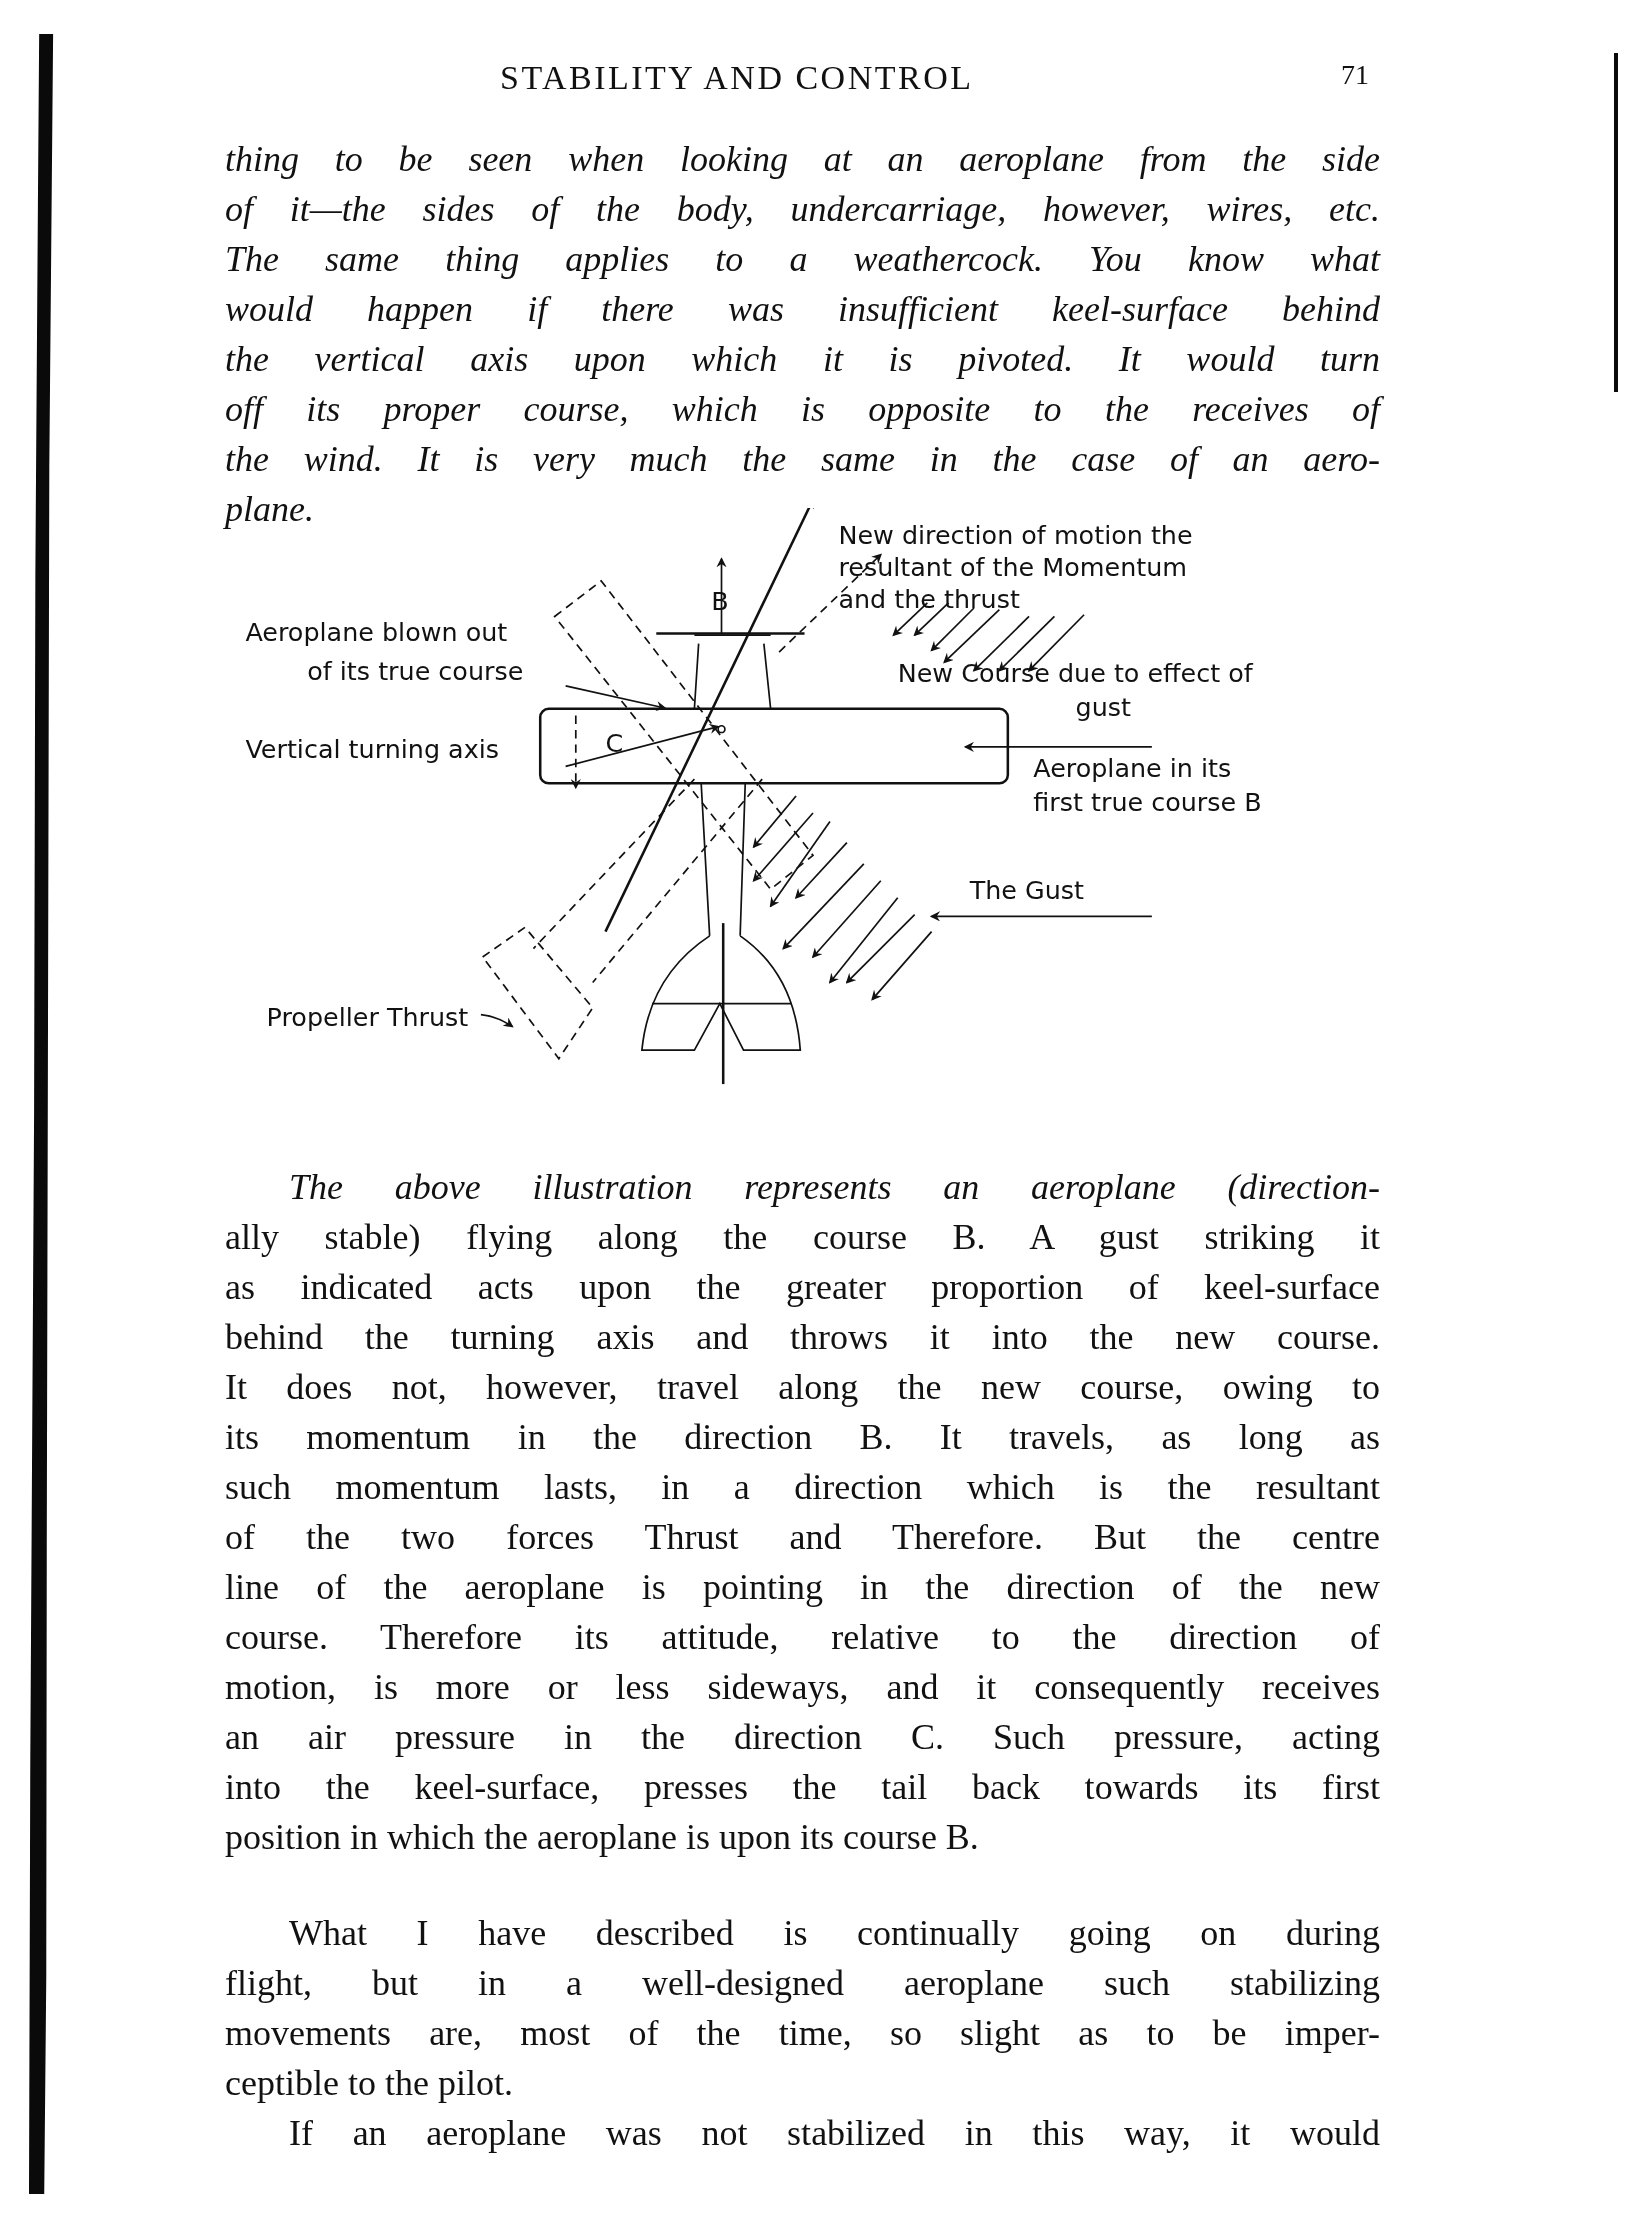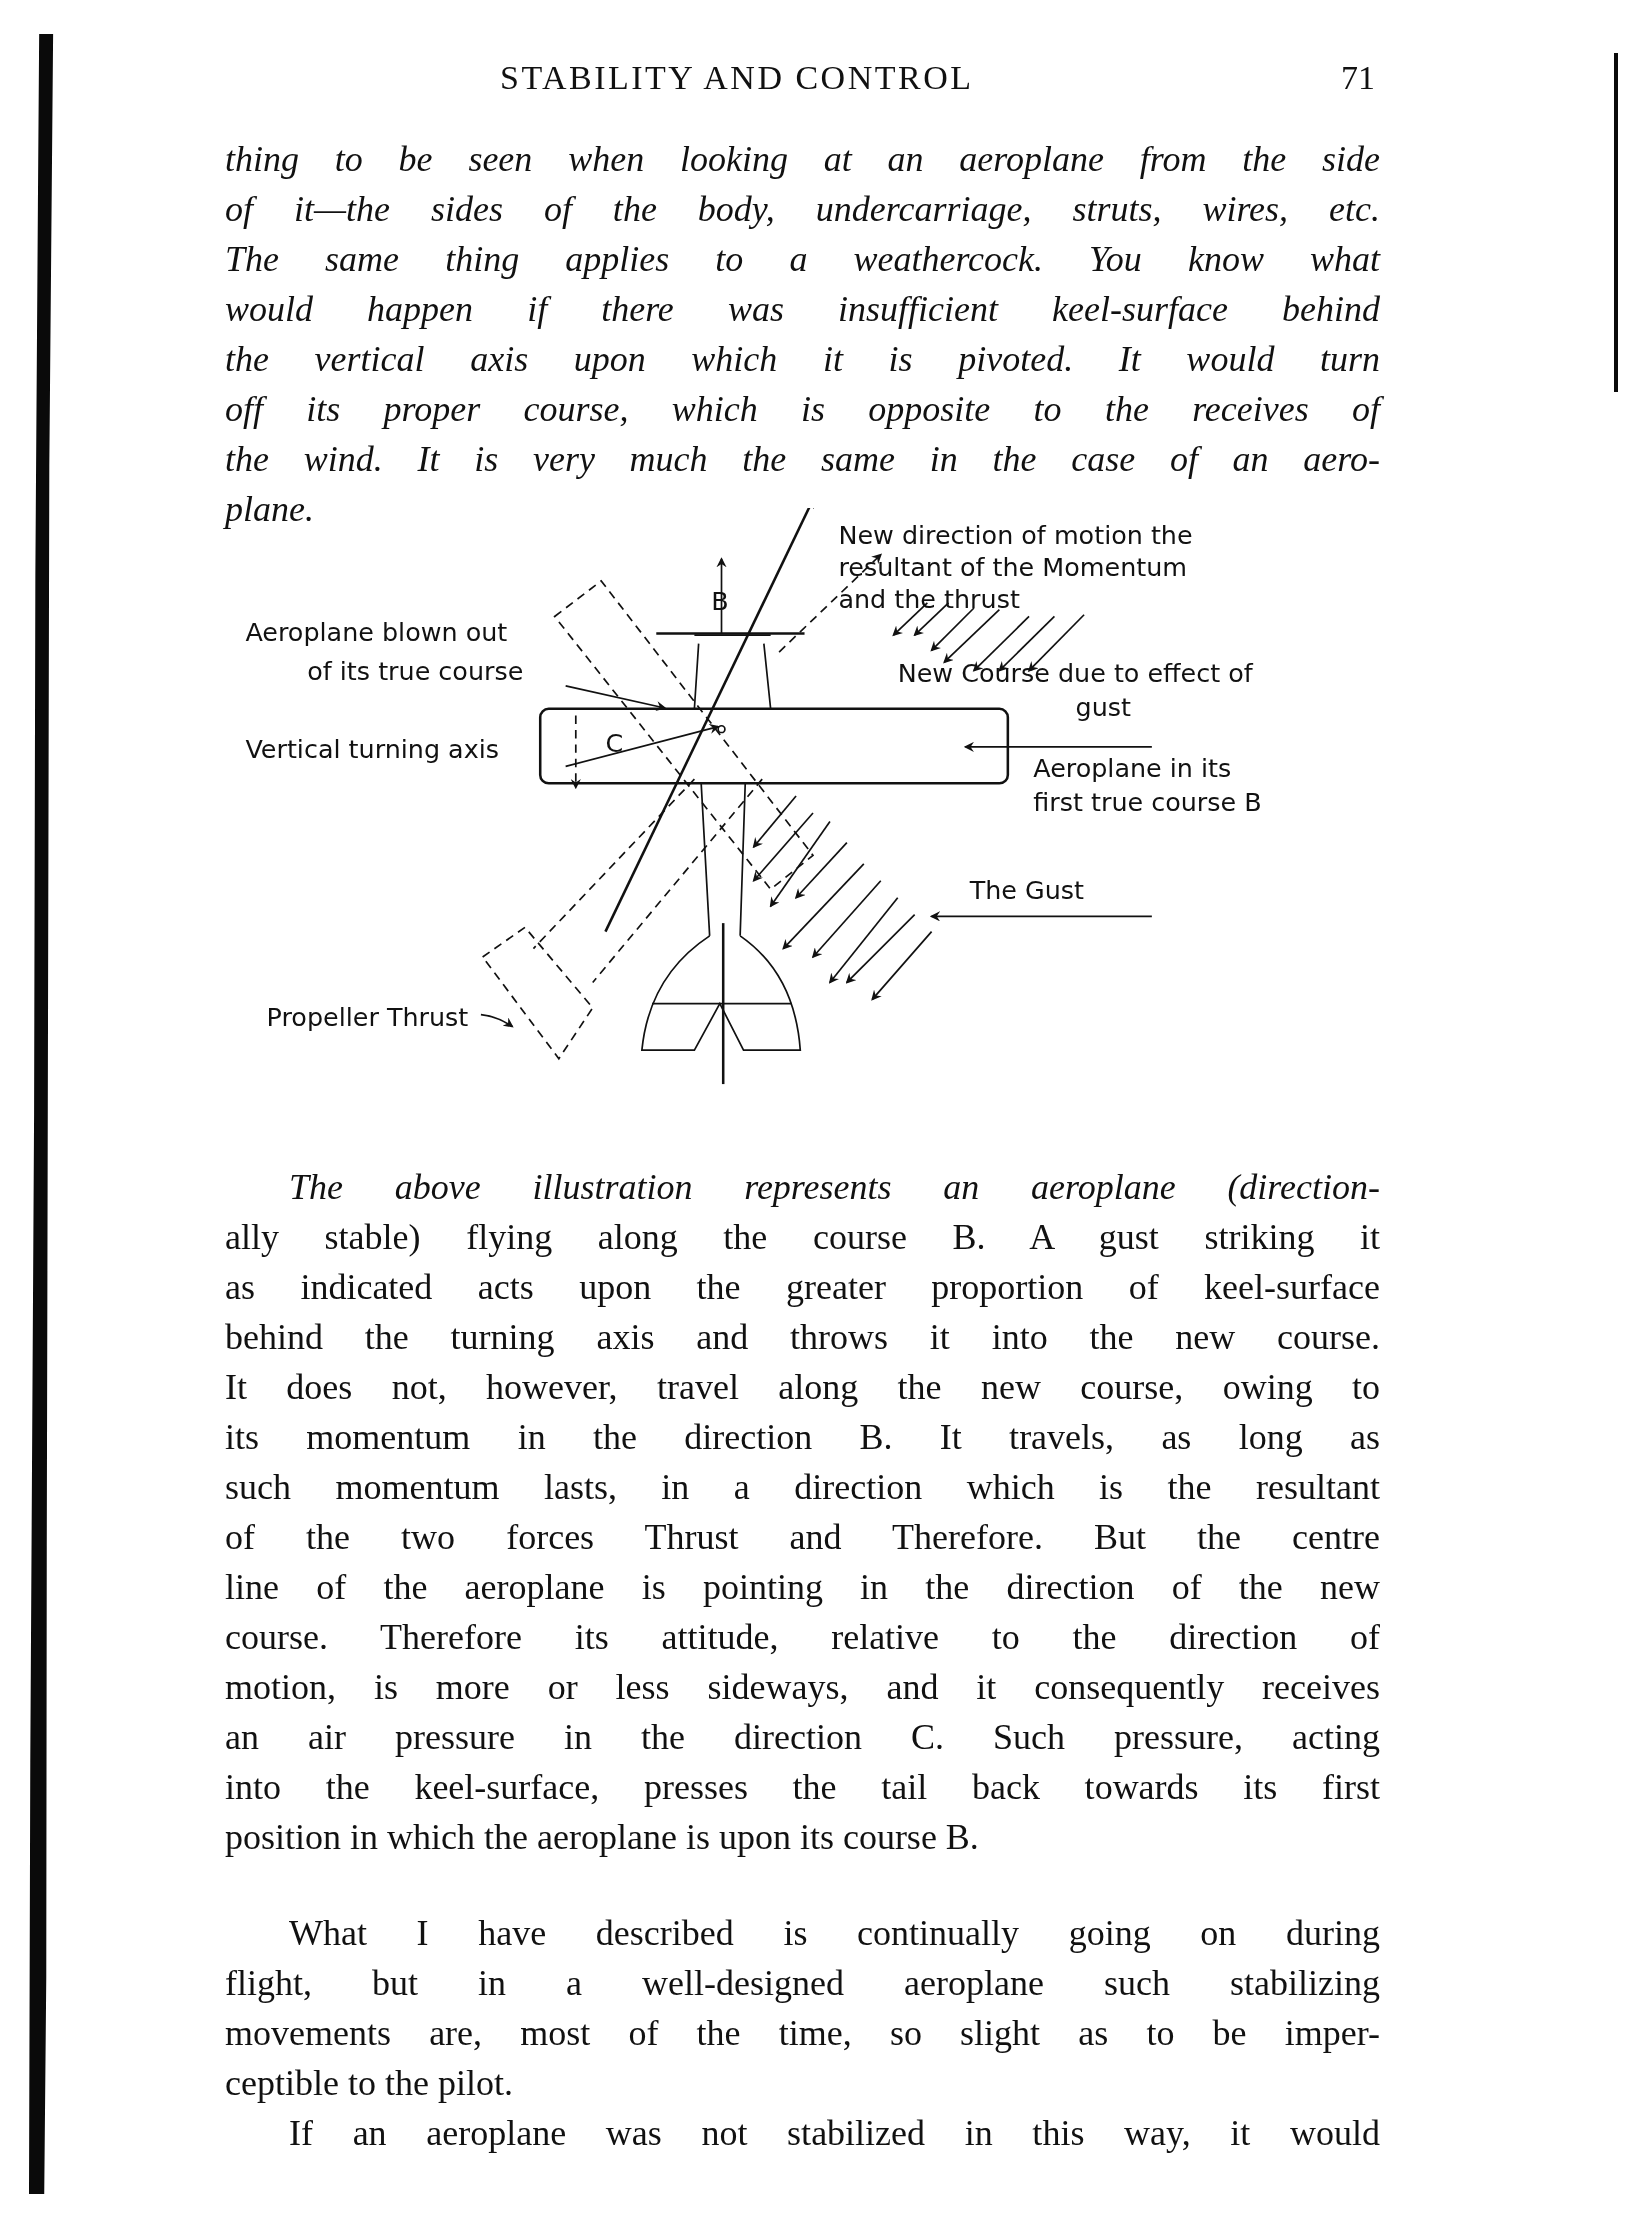--- a/index.html
+++ b/index.html
@@ -2,21 +2,21 @@
 <html style="font-size:13.6px"><head>
 <meta charset="utf-8">
 <style>
   html, body { margin:0; padding:0; background:#ffffff; }
   body { width:1647px; height:2239px; position:relative; overflow:hidden; font-family:"DejaVu Serif", serif; color:#111; }
   .scan-edge-left { position:absolute; left:29px; top:34px; width:25.4px; height:2160px; background:#0a0a0a;
     clip-path: polygon(40% 0, 95% 0, 80% 20%, 75% 45%, 70% 70%, 68% 90%, 60% 100%, 0 100%, 5% 80%, 20% 50%, 25% 25%, 35% 8%); }
   .scan-edge-right { position:absolute; left:1614px; top:53px; width:4.2px; height:339px; background:#0a0a0a; }
   .running-head { position:absolute; top:59px; left:0; width:1647px; height:51px;text-align:center; }
   .running-head .title { position:absolute; left:500px; top:0; font-family:"Liberation Serif", serif; font-size:34px; letter-spacing:2.5px; }
-  .running-head .folio { position:absolute; left:1341px; top:0; font-family:"Liberation Serif", serif; font-size:34px; }
+  .running-head .folio { position:absolute; left:1341px; top:0; font-family:"Liberation Serif", serif; font-size:28px; }
   .text-block { position:absolute; left:225px; width:1155px; font-family:"Liberation Serif", serif; font-size:36px; line-height:50px; text-align:justify; }
   .line { display:block; text-align:justify; text-align-last:justify; white-space:nowrap; }
   .line.last { text-align-last:left; }
   #para-top { top:134px;font-style:italic; }
   #para-bottom { top:1162px; }
   .figure { position:absolute; left:220px; top:508px; width:1186px; height:610px; }
   .figure svg { width:1186px; height:610px; }
   .lbl { font-family:"DejaVu Sans", sans-serif; font-size:30px; fill:#111; }
   .stroke { stroke:#111; stroke-width:3; fill:none; }
   .thin { stroke:#111; stroke-width:2; fill:none; }
@@ -29,21 +29,21 @@
 <div class="scan-edge-left"></div>
 <div class="scan-edge-right"></div>
 
 <div class="running-head">
   <span class="title">STABILITY AND CONTROL</span>
   <span class="folio">71</span>
 </div>
 
 <div class="text-block" id="para-top">
   <span class="line">thing to be seen when looking at an aeroplane from the side</span>
-  <span class="line">of it—the sides of the body, undercarriage, struts, wires, etc.</span>
+  <span class="line">of it—the sides of the body, undercarriage, however, wires, etc.</span>
   <span class="line">The same thing applies to a weathercock.  You know what</span>
   <span class="line">would happen if there was insufficient keel-surface behind</span>
   <span class="line">the vertical axis upon which it is pivoted.  It would turn</span>
   <span class="line">off its proper course, which is opposite to the receives of</span>
   <span class="line">the wind.  It is very much the same in the case of an aero-</span>
   <span class="line last">plane.</span>
 </div>
 
 <div class="figure">
   <svg viewBox="0 0 1400 720" xmlns="http://www.w3.org/2000/svg">

